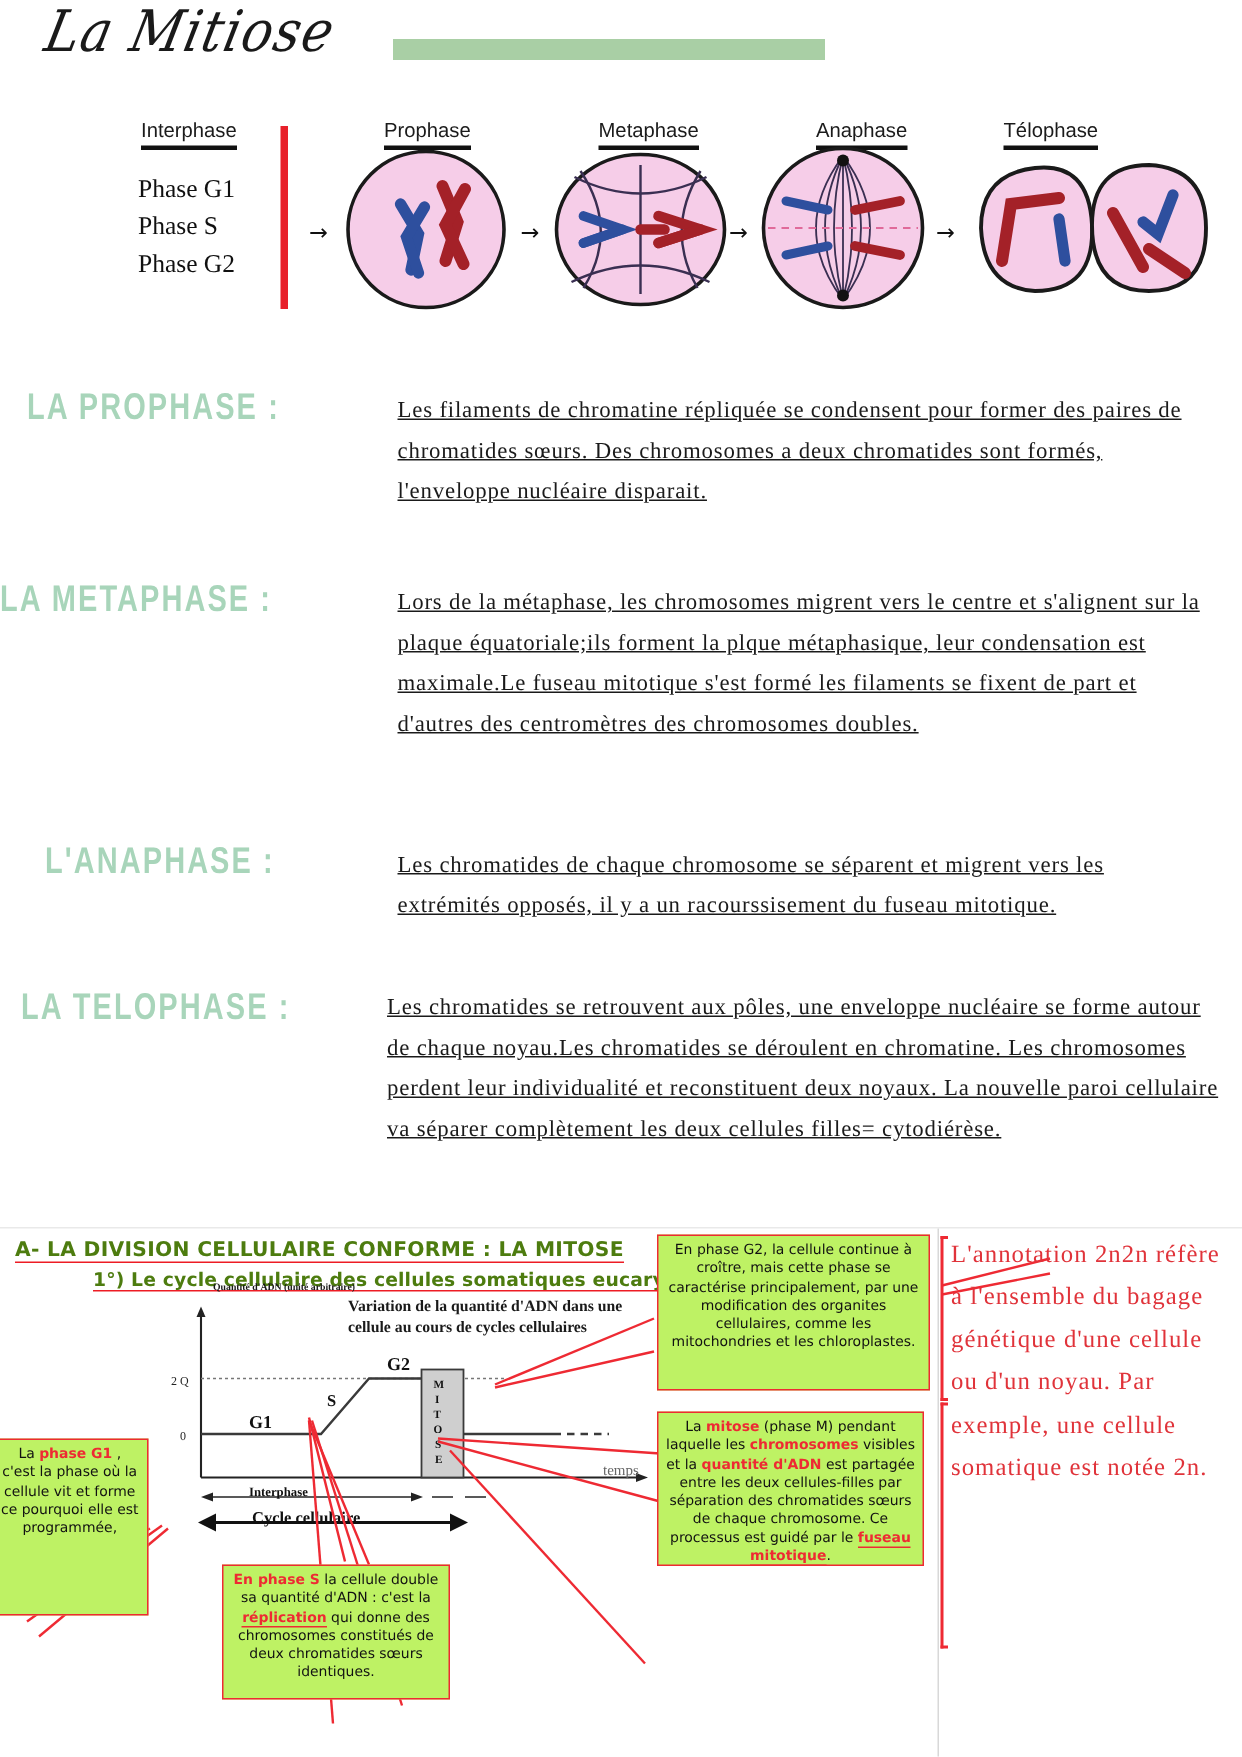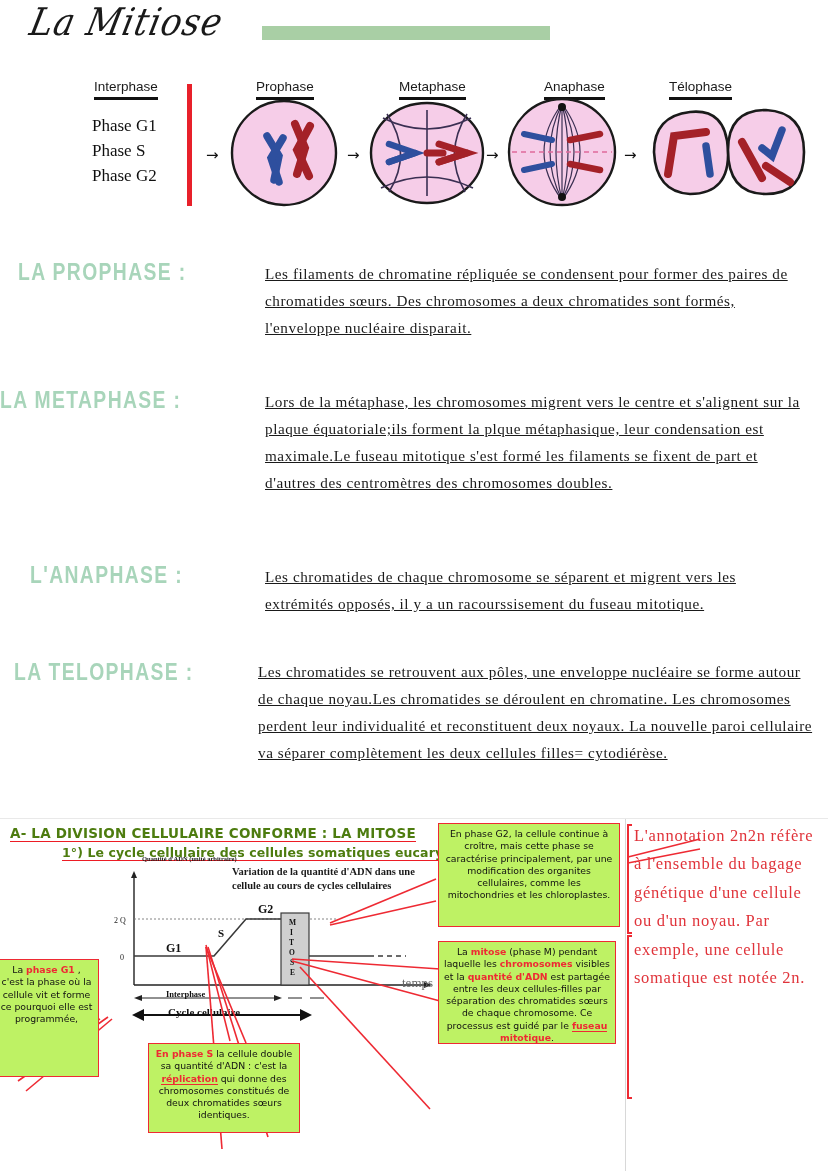--- a/index.html
+++ b/index.html
@@ -322,21 +322,21 @@
         <polygon points="176,131 168,128 168,134" fill="#222"></polygon>
 
         <line x1="182" y1="131" x2="196" y2="131" stroke="#222" stroke-width="1"></line>
         <line x1="204" y1="131" x2="218" y2="131" stroke="#222" stroke-width="1"></line>
 
         <line x1="34" y1="148" x2="198" y2="148" stroke="#111" stroke-width="2"></line>
         <polygon points="26,148 38,142 38,154" fill="#111"></polygon>
         <polygon points="206,148 194,142 194,154" fill="#111"></polygon>
       </svg>
       <div class="ax-cap" style="left:36px;top:-12px;">Quantité d'ADN (unité arbitraire)</div>
-      <div class="ax-cap" style="left:296px;top:108px;font-size:13px;font-weight:normal;color:#666;">temps</div>
+      <div class="ax-cap" style="left:296px;top:108px;font-size:10px;font-weight:normal;color:#666;">temps</div>
       <div style="position:absolute;left:60px;top:122px;font-family:'Liberation Serif',serif;font-weight:bold;font-size:8.5px;color:#111;">Interphase</div>
       <div style="position:absolute;left:62px;top:139px;font-family:'Liberation Serif',serif;font-weight:bold;font-size:11px;color:#111;">Cycle cellulaire</div>
     </div>
 
     <div class="chart-cap">Variation de la quantité d'ADN dans une cellule au cours de cycles cellulaires</div>
 
     <svg id="pointers">
       <g stroke="#ee2a33" stroke-width="1.6" fill="none">
         <path d="M100 200 L10 250"></path>
         <path d="M108 198 L18 262"></path>

